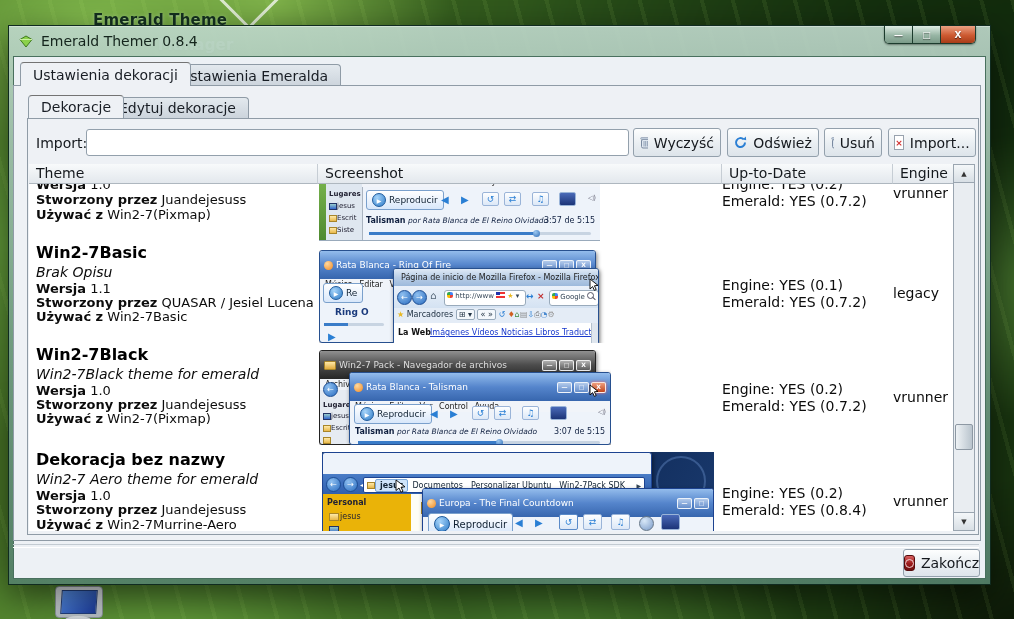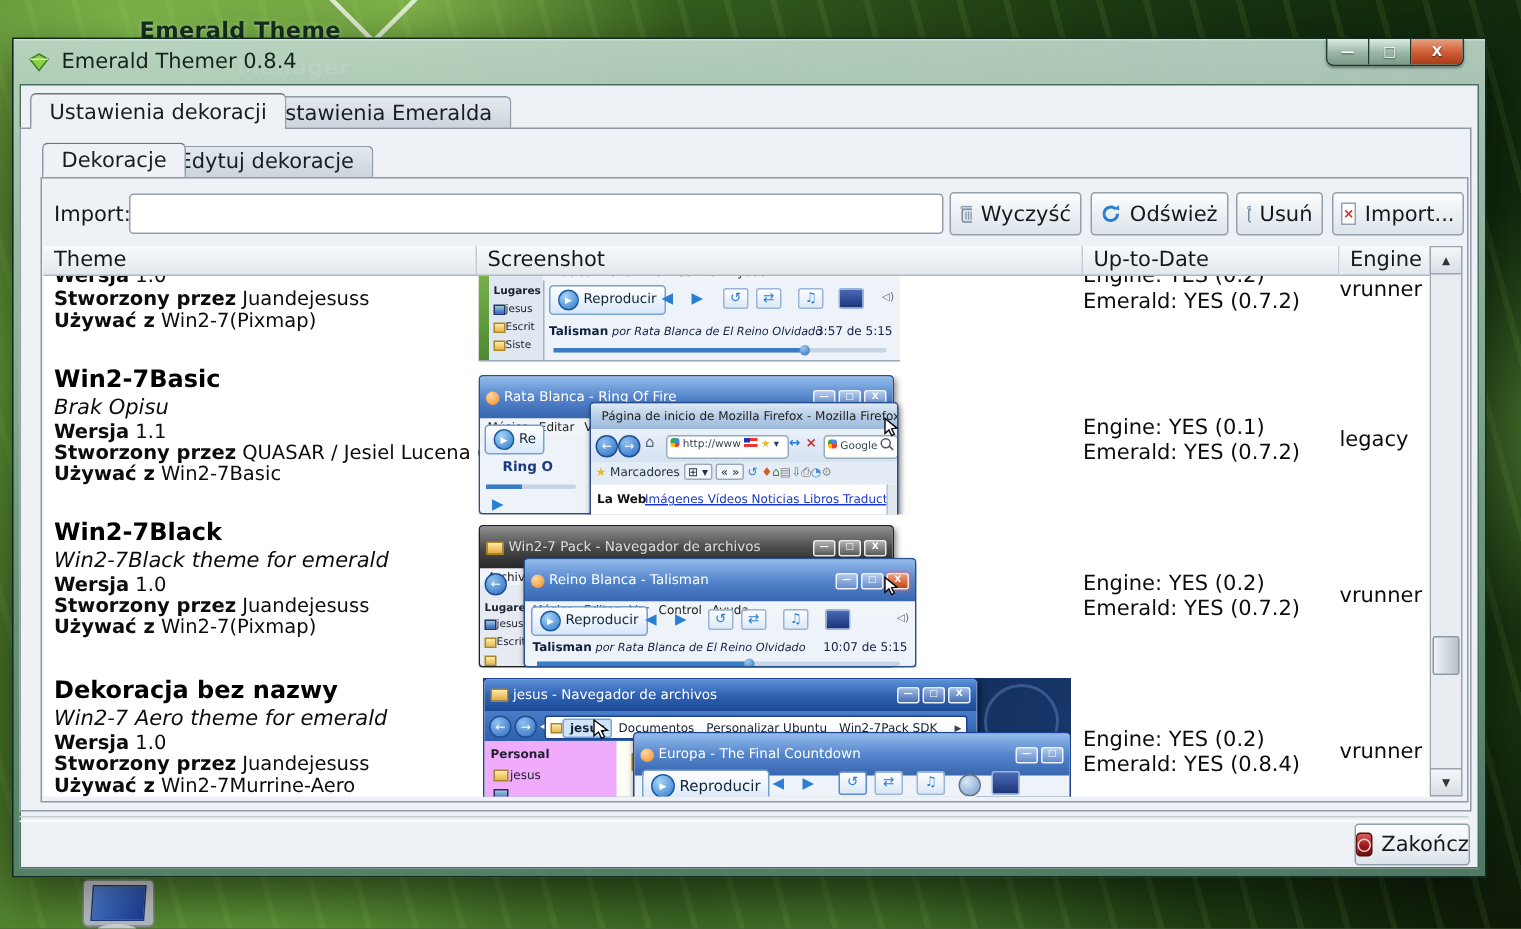--- a/index.html
+++ b/index.html
@@ -347,21 +347,21 @@
           <div class="sico blue" style="left:3px;top:62px;"></div>
             <div class="stext" style="left:11px;top:61px;">jesus</div>
           <div class="sico" style="left:3px;top:74px;"></div>
             <div class="stext" style="left:11px;top:73px;">Escrit</div>
           <div class="sico" style="left:3px;top:86px;"></div>
             <div class="stext" style="left:11px;top:69px;margin-left:32px;">Sist</div>
         </div>
         <div class="mw" style="left:30px;top:22px;width:262px;height:73px;">
           <div class="mw-tb">
               <span class="dot-orange"></span>
-              <span>Reino Blanca - Talisman</span>
+              <span>Rata Blanca - Talisman</span>
             <span class="mwb">
                 <span class="b">—</span>
                 <span class="b">□</span>
                 <span class="b cl" style="box-shadow:0 0 3px #f66;">X</span>
               </span>
             </div>
           <div class="pmenu">Música Editar Ver Control Ayuda</div>
           <div class="pbtn" style="left:4px;top:31px;">
               <span class="pcirc">
                 <span>▶</span>
@@ -369,21 +369,21 @@
               <span>Reproducir</span>
             </div>
           <div class="picon" style="left:80px;top:35px;">◀</div>
           <div class="picon" style="left:100px;top:35px;">▶</div>
           <div class="pbox" style="left:122px;top:33px;"><span>↺</span></div>
           <div class="pbox" style="left:144px;top:33px;"><span>⇄</span></div>
           <div class="pbox" style="left:172px;top:33px;"><span>♫</span></div>
           <div class="pbox solid" style="left:200px;top:33px;"></div>
           <div class="stext" style="right:4px;top:35px;color:#667;">◁)</div>
           <div class="track" style="left:5px;top:54px;"><b>Talisman</b> <i style="font-size:7.5px;">por Rata Blanca de El Reino Olvidado</i></div>
-          <div class="track" style="right:5px;top:54px;">10:07 de 5:15</div>
+          <div class="track" style="right:5px;top:54px;">3:07 de 5:15</div>
           <div class="prog" style="left:8px;top:68px;width:242px;">
               <i style="width:59%;"></i>
               <u style="left:57%;"></u>
             </div>
         </div>
         <svg class="cursor" style="left:270px;top:34px;" width="10" height="14">
           <polygon points="1,1 1,11 3.6,8.6 5.4,12.4 7.2,11.5 5.4,7.8 9,7.4" fill="#fff" stroke="#000" stroke-width="0.9"></polygon>
           </svg>
       </div>
     </div>
@@ -394,43 +394,34 @@
       <div class="t-field" style="left:7px;top:304px;"><b>Wersja</b>&nbsp;<span>1.0</span></div>
       <div class="t-field" style="left:7px;top:318px;"><b>Stworzony przez</b>&nbsp;<span>Juandejesuss</span></div>
       <div class="t-field" style="left:7px;top:333px;"><b>Używać z</b>&nbsp;<span>Win2-7Murrine-Aero</span></div>
       <div class="u-line" style="left:693px;top:301px;">Engine: YES (0.2)</div>
       <div class="u-line" style="left:693px;top:318px;">Emerald: YES (0.8.4)</div>
       <div class="eng" style="left:864px;top:309px;">vrunner</div>
 
       <div class="shot" style="left:293px;top:268px;width:392px;height:90px;background:linear-gradient(120deg,#1d3f77,#0f2a58 60%,#1a3a6e);">
         <div class="abs" style="right:8px;top:4px;width:46px;height:46px;border:2px solid rgba(120,160,220,.35);border-radius:50%;"></div>
         <div class="mw" style="left:0;top:0;width:330px;height:90px;border-color:#1d4390;">
-          <div class="mw-tb deep">
-              <span class="fold"></span>
-              <span>jesus - Navegador de archivos</span>
-            <span class="mwb">
-                <span class="b">—</span>
-                <span class="b">□</span>
-                <span class="b">X</span>
-              </span>
-            </div>
           <div class="abs" style="left:0;top:21px;right:0;height:20px;background:linear-gradient(#4a7cc6,#2f5fae);display:flex;align-items:center;gap:2px;padding:0 3px;">
             <span class="fcirc">←</span>
             <span class="fcirc">→</span>
             <span style="color:#fff;font-size:6px;">◀</span>
             <span class="abs" style="left:40px;top:3px;right:6px;height:14px;background:#fff;border:1px solid #1d4390;border-radius:2px;display:flex;align-items:center;">
               <span class="sico" style="position:static;margin-left:3px;"></span>
               <span class="crumb sel">jesus</span>
               <span class="crumb">Documentos</span>
               <span class="crumb">Personalizar Ubuntu</span>
               <span class="crumb">Win2-7Pack SDK</span>
               <span style="font-size:6px;color:#345;margin-left:auto;margin-right:3px;">▶</span>
             </span>
           </div>
-          <div class="abs" style="left:0;top:41px;width:88px;bottom:0;background:#f0abfc;border-right:1px solid #b5c2d2;">
+          <div class="abs" style="left:0;top:41px;width:88px;bottom:0;background:#eab308;border-right:1px solid #b5c2d2;">
             <div class="stext" style="left:4px;top:4px;font-weight:bold;font-size:8px;">Personal</div>
             <div class="sico" style="left:6px;top:19px;width:8px;height:6px;"></div>
             <div class="stext" style="left:17px;top:18px;font-size:8px;">jesus</div>
             <div class="sico blue" style="left:6px;top:32px;width:8px;height:6px;"></div>
           </div>
           <div class="abs" style="left:88px;top:41px;right:0;bottom:0;background:#fdfdf6;">
             <div class="sico" style="left:10px;top:8px;width:14px;height:10px;"></div>
             <div class="sico" style="left:40px;top:8px;width:14px;height:10px;"></div>
           </div>
           <svg class="cursor" style="left:72px;top:26px;" width="12" height="15">

